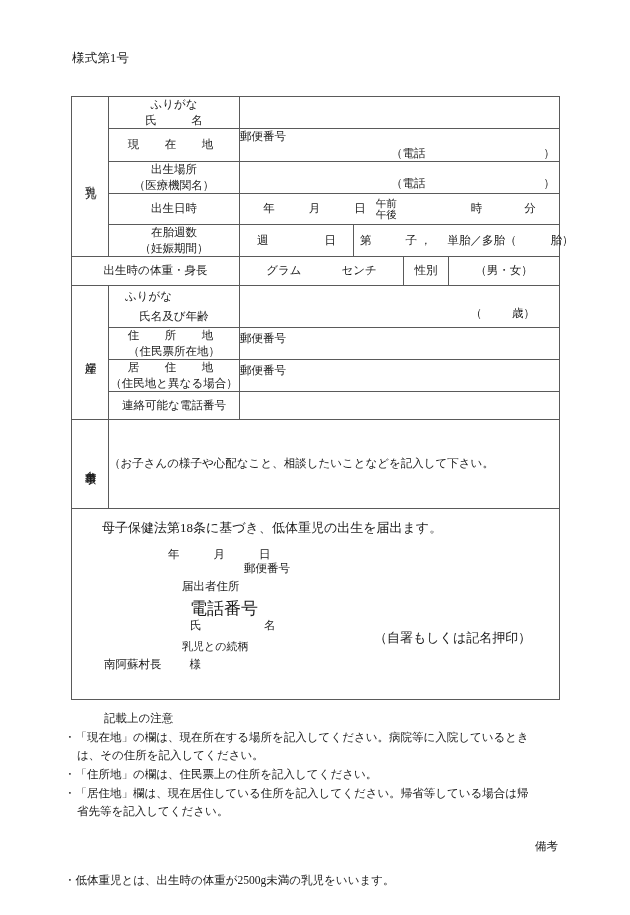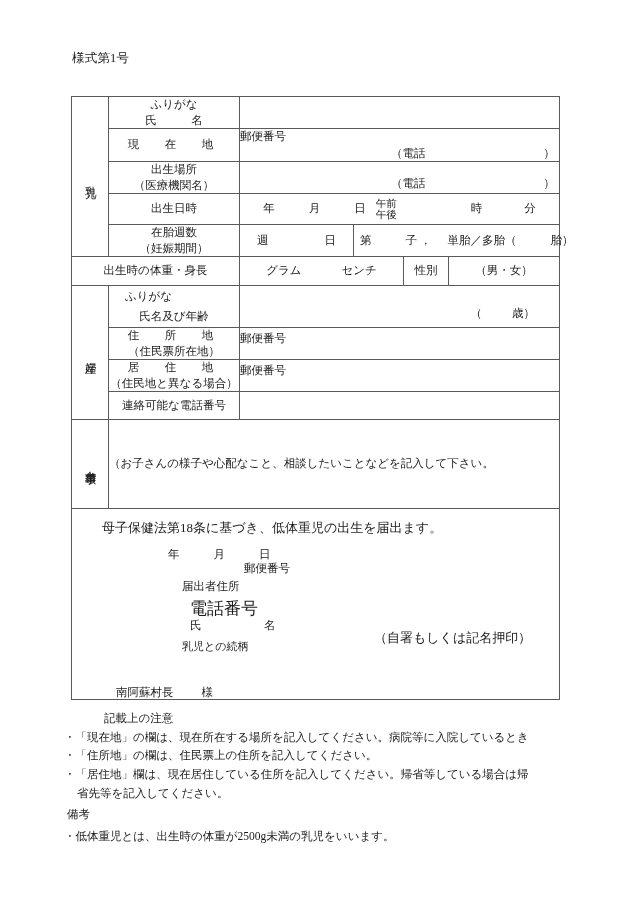--- a/index.html
+++ b/index.html
@@ -206,45 +206,44 @@
     text-align: center;
   }
   .decl-rel {
     position: absolute;
     left: 110px; top: 130px;
     font-size: 11px;
     white-space: nowrap;
   }
   .decl-to {
     position: absolute;
-    left: 32px; top: 176px;
-    font-size: 11.5px;
-    white-space: nowrap;
-    margin-left: 12px;
+    left: 32px; top: 148px;
+    font-size: 11.5px;
+    white-space: nowrap;
   }
   .decl-to .sama { margin-left: 28px; }
   
   .notes {
     position: absolute;
     left: 64px; top: 709px;
     width: 510px;
     font-size: 11.5px;
     line-height: 1.62;
   }
   .notes-head { margin: 0 0 0 0; padding-left: 40px; }
   .note-item {
     margin: 0;
     padding-left: 13px;
     text-indent: -13px;
   }
   .note-cont {
     margin: 0;
     padding-left: 13px;
   }
-  .notes-head2 { margin: 3px; }
+  .notes-head2 { margin: 16px; text-align: right; }
 </style>
 </head>
 <body>
 
 <div class="page">
 
   <div class="form-no">様式第1号</div>
 
   <table class="form">
     <colgroup>
@@ -401,20 +400,21 @@
           </span>
         </td>
       </tr>
 
     </tbody>
   </table>
 
   <div class="notes">
     <p class="notes-head">記載上の注意</p>
     <p class="note-item">・「現在地」の欄は、現在所在する場所を記入してください。病院等に入院しているとき</p>
+    <p class="note-cont">は、その住所を記入してください。</p>
     <p class="note-item">・「住所地」の欄は、住民票上の住所を記入してください。</p>
     <p class="note-item">・「居住地」欄は、現在居住している住所を記入してください。帰省等している場合は帰</p>
     <p class="note-cont">省先等を記入してください。</p>
     <p class="notes-head2">備考</p>
     <p class="note-item">・低体重児とは、出生時の体重が2500g未満の乳児をいいます。</p>
   </div>
 
 </div>
 
 </body></html>

